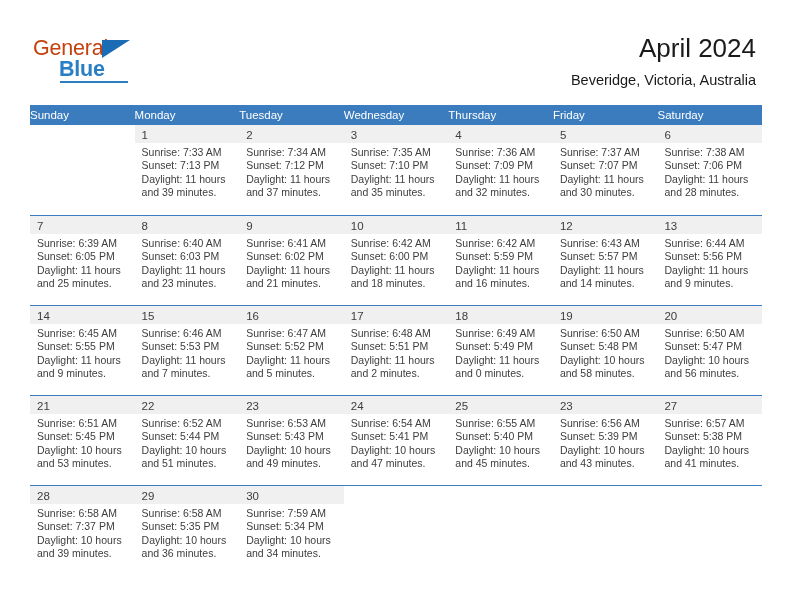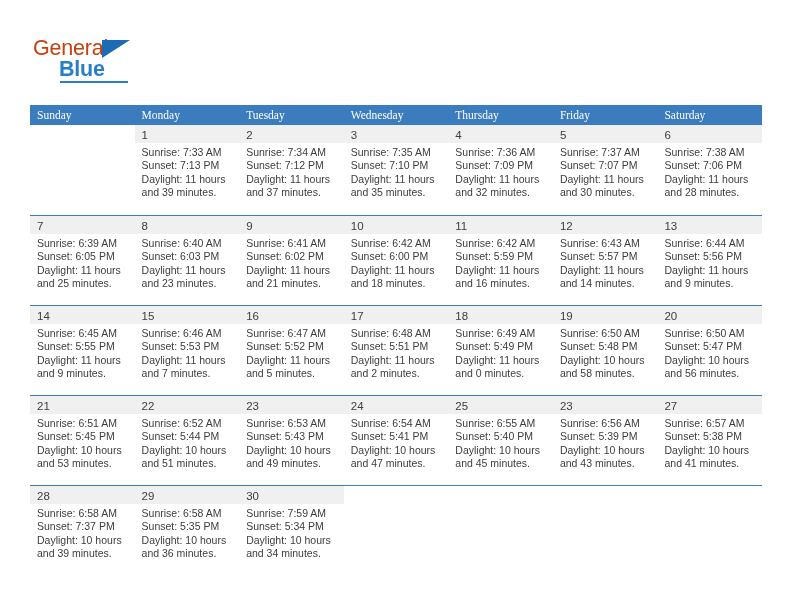--- a/index.html
+++ b/index.html
@@ -105,24 +105,22 @@
   .weekdays {
     display: flex;
     background: #3a7cbd;
     height: 20px;
   }
   .weekday {
     flex: 1 1 0;
     color: #ffffff;
     font-size: 11.5px;
     line-height: 20px;
-    padding-left: 7px;
     white-space: nowrap;
     overflow: hidden;
-    font-family: Liberation Serif, serif;
   }
 
   .week {
     display: flex;
     border-top: 1.5px solid #3a7cbd;
     height: 90px;
   }
   .week:first-of-type { border-top: none; }
 
   .day {
@@ -160,20 +158,24 @@
 
   <div class="header">
 
     <div class="logo">
       <span class="logo-general">General</span>
       <span class="logo-flag"></span>
       <span class="logo-blue">Blue</span>
       <span class="logo-underline"></span>
     </div>
 
+    <div class="title-block">
+      <div class="cal-title">April 2024</div>
+      <div class="cal-subtitle">Beveridge, Victoria, Australia</div>
+    </div>
 
   </div>
 
   <div class="calendar">
     <div class="weekdays">
         <div class="weekday">Sunday</div>
         <div class="weekday">Monday</div>
         <div class="weekday">Tuesday</div>
         <div class="weekday">Wednesday</div>
         <div class="weekday">Thursday</div>

